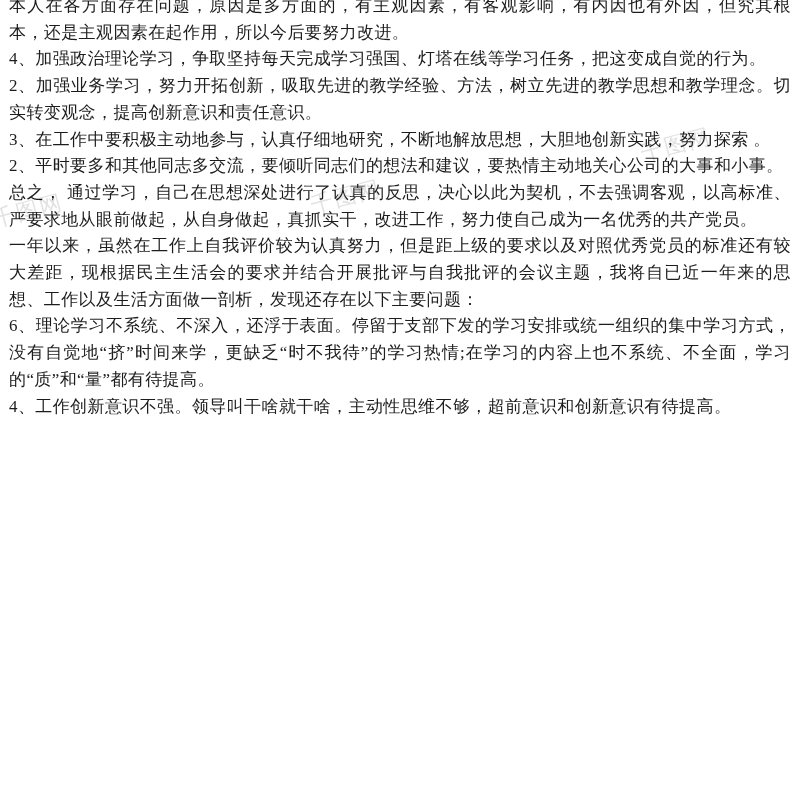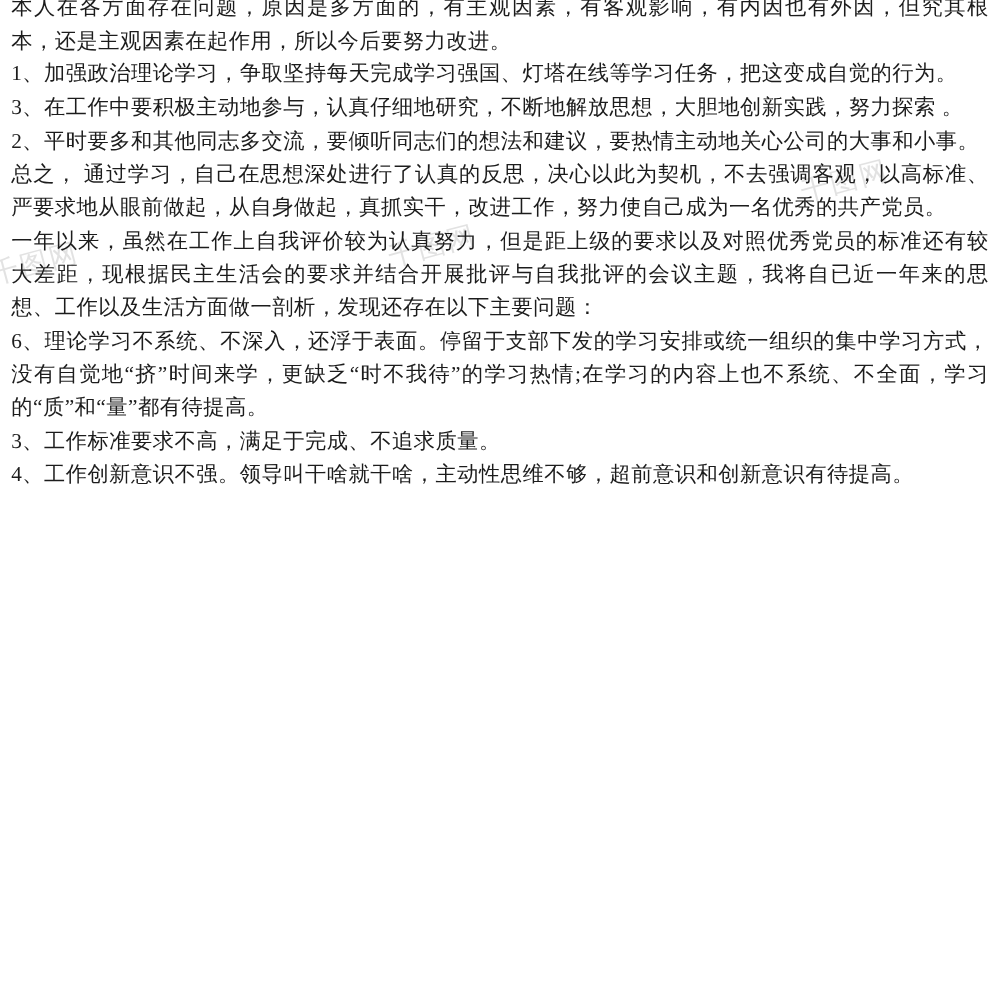--- a/index.html
+++ b/index.html
@@ -56,23 +56,23 @@
 <div class="page">
 
   <div class="watermark-layer">
     <span class="wm wm1">千图网</span>
     <span class="wm wm2">千图网</span>
     <span class="wm wm3">千图网</span>
   </div>
 
   <div class="content">
     <p>本人在各方面存在问题，原因是多方面的，有主观因素，有客观影响，有内因也有外因，但究其根本，还是主观因素在起作用，所以今后要努力改进。</p>
-    <p>1、加强政治理论学习，争取坚持每天完成学习强国、灯塔在线等学习任务，把这变成自觉的行为。</p>
+    <p>4、加强政治理论学习，争取坚持每天完成学习强国、灯塔在线等学习任务，把这变成自觉的行为。</p>
+    <p>2、加强业务学习，努力开拓创新，吸取先进的教学经验、方法，树立先进的教学思想和教学理念。切实转变观念，提高创新意识和责任意识。</p>
     <p>3、在工作中要积极主动地参与，认真仔细地研究，不断地解放思想，大胆地创新实践，努力探索 。</p>
     <p>2、平时要多和其他同志多交流，要倾听同志们的想法和建议，要热情主动地关心公司的大事和小事。</p>
     <p>总之，  通过学习，自己在思想深处进行了认真的反思，决心以此为契机，不去强调客观，以高标准、严要求地从眼前做起，从自身做起，真抓实干，改进工作，努力使自己成为一名优秀的共产党员。</p>
     <p>一年以来，虽然在工作上自我评价较为认真努力，但是距上级的要求以及对照优秀党员的标准还有较大差距，现根据民主生活会的要求并结合开展批评与自我批评的会议主题，我将自已近一年来的思想、工作以及生活方面做一剖析，发现还存在以下主要问题：</p>
     <p>6、理论学习不系统、不深入，还浮于表面。停留于支部下发的学习安排或统一组织的集中学习方式，没有自觉地“挤”时间来学，更缺乏“时不我待”的学习热情;在学习的内容上也不系统、不全面，学习的“质”和“量”都有待提高。</p>
-    <p>3、工作标准要求不高，满足于完成、不追求质量。</p>
     <p>4、工作创新意识不强。领导叫干啥就干啥，主动性思维不够，超前意识和创新意识有待提高。</p>
   </div>
 
 </div>
 
 </body></html>

